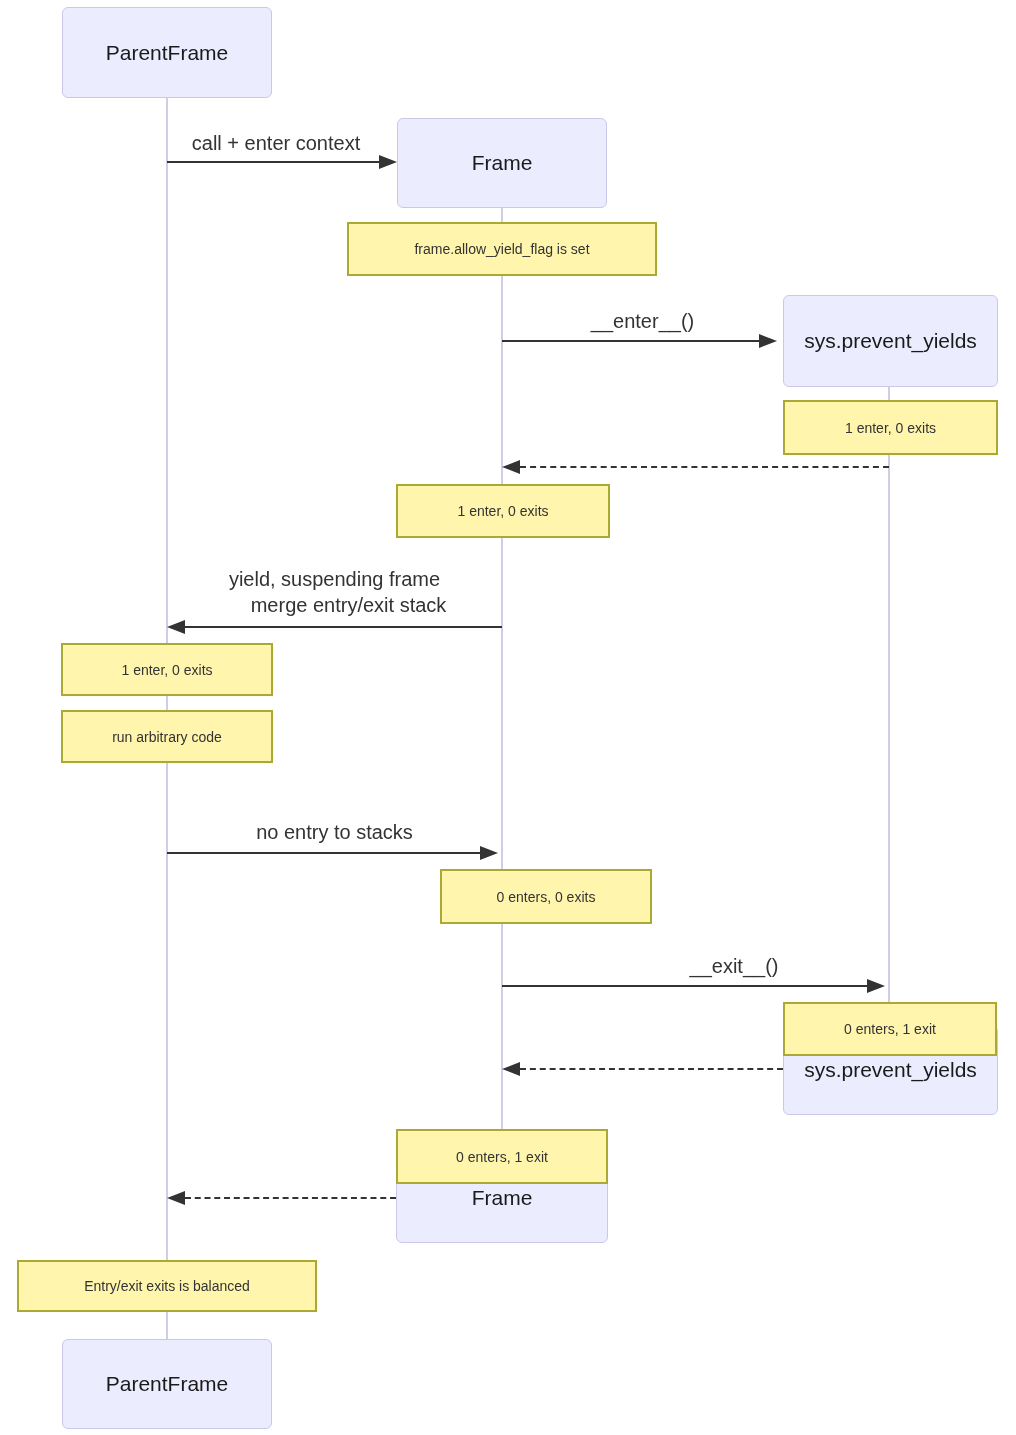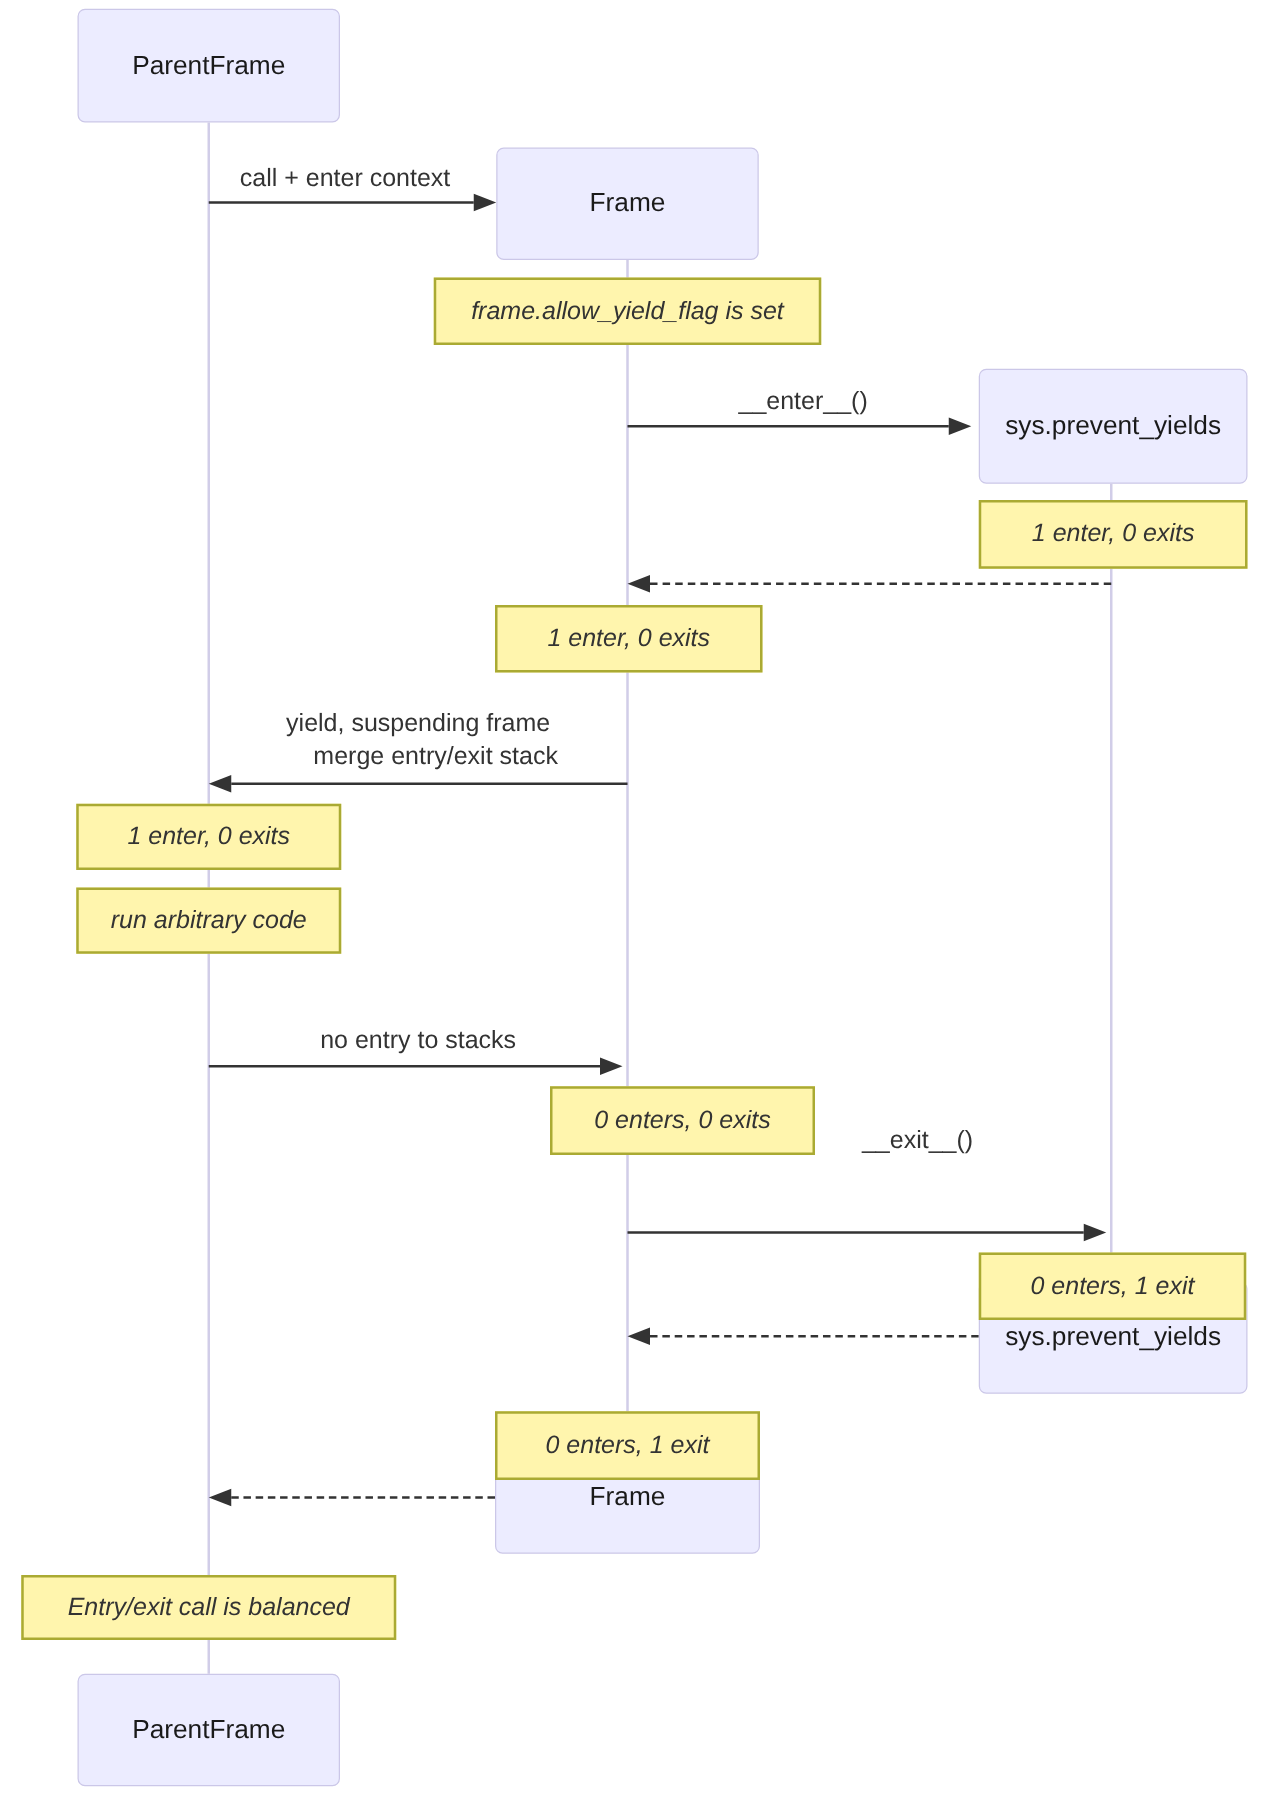--- a/index.html
+++ b/index.html
@@ -7,22 +7,22 @@
     --lifeline:#D1CDE8; --arrow:#333333; --text:#333333; --actor-text:#1A1A1A; --bg:#FFFFFF;
   }
   html,body{margin:0;padding:0;background:var(--bg);}
   #diagram{position:relative;width:1016px;height:1435px;background:var(--bg);
     font-family:"Liberation Sans","DejaVu Sans",sans-serif;overflow:hidden;}
   .lifeline{position:absolute;width:2px;background:var(--lifeline);z-index:1;}
   .actor{position:absolute;background:var(--actor-fill);border:1px solid var(--actor-border);
     border-radius:6px;display:flex;align-items:center;justify-content:center;
     font-size:21px;color:var(--actor-text);z-index:3;box-sizing:border-box;}
   .note{position:absolute;background:var(--note-fill);border:2px solid var(--note-border);
-    display:flex;align-items:center;justify-content:center;font-size:20px;color:var(--text);
-    z-index:4;box-sizing:border-box;text-align:center;font-style:italic;}
+    display:flex;align-items:center;justify-content:center;font-size:14px;color:var(--text);
+    z-index:4;box-sizing:border-box;text-align:center;}
   .mline{position:absolute;height:2px;background:var(--arrow);z-index:2;}
   .mline-dashed{position:absolute;height:0;border-top:2px dashed var(--arrow);z-index:2;background:none;}
   .head{position:absolute;width:0;height:0;border-top:7px solid transparent;
     border-bottom:7px solid transparent;z-index:2;}
   .head-r{border-left:18px solid var(--arrow);}
   .head-l{border-right:18px solid var(--arrow);}
   .mlabel{position:absolute;font-size:20px;color:var(--text);text-align:center;
     line-height:26px;z-index:2;white-space:nowrap;}
 </style>
 </head>
@@ -47,21 +47,21 @@
 
   <div class="mlabel" style="left:167px;top:566px;width:335px;">yield, suspending frame</div>
   <div class="mlabel" style="left:167px;top:592px;width:363px;">merge entry/exit stack</div>
   <div class="head head-l" style="left:167px;top:620px;"></div>
   <div class="mline" style="left:185px;top:626px;width:317px;"></div>
 
   <div class="mlabel" style="left:167px;top:819px;width:335px;">no entry to stacks</div>
   <div class="mline" style="left:167px;top:852px;width:313px;"></div>
   <div class="head head-r" style="left:480px;top:846px;"></div>
 
-  <div class="mlabel" style="left:502px;top:899px;width:464px;">__exit__()</div>
+  <div class="mlabel" style="left:502px;top:953px;width:464px;">__exit__()</div>
   <div class="mline" style="left:502px;top:985px;width:365px;"></div>
   <div class="head head-r" style="left:867px;top:979px;"></div>
 
   <div class="head head-l" style="left:502px;top:1062px;"></div>
   <div class="mline-dashed" style="left:520px;top:1068px;width:263px;"></div>
 
   <div class="head head-l" style="left:167px;top:1191px;"></div>
   <div class="mline-dashed" style="left:185px;top:1197px;width:211px;"></div>
 
   <div class="actor" style="left:62px;top:7px;width:210px;height:91px;">ParentFrame</div>
@@ -72,15 +72,15 @@
   <div class="actor" style="left:62px;top:1339px;width:210px;height:90px;">ParentFrame</div>
 
   <div class="note" style="left:347px;top:222px;width:310px;height:54px;">frame.allow_yield_flag is set</div>
   <div class="note" style="left:783px;top:400px;width:215px;height:55px;">1 enter, 0 exits</div>
   <div class="note" style="left:396px;top:484px;width:214px;height:54px;">1 enter, 0 exits</div>
   <div class="note" style="left:61px;top:643px;width:212px;height:53px;">1 enter, 0 exits</div>
   <div class="note" style="left:61px;top:710px;width:212px;height:53px;">run arbitrary code</div>
   <div class="note" style="left:396px;top:869px;width:212px;height:55px;margin-left:44px;">0 enters, 0 exits</div>
   <div class="note" style="left:783px;top:1002px;width:214px;height:54px;">0 enters, 1 exit</div>
   <div class="note" style="left:396px;top:1129px;width:212px;height:55px;">0 enters, 1 exit</div>
-  <div class="note" style="left:17px;top:1260px;width:300px;height:52px;">Entry/exit call is balanced</div>
+  <div class="note" style="left:17px;top:1260px;width:300px;height:52px;">Entry/exit exits is balanced</div>
 
 </div>
 
 </body></html>

